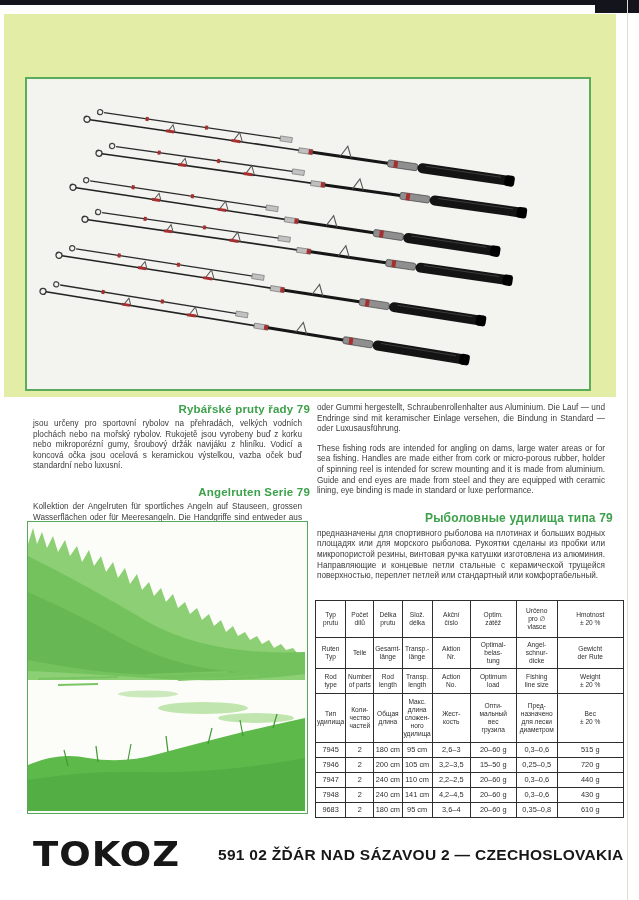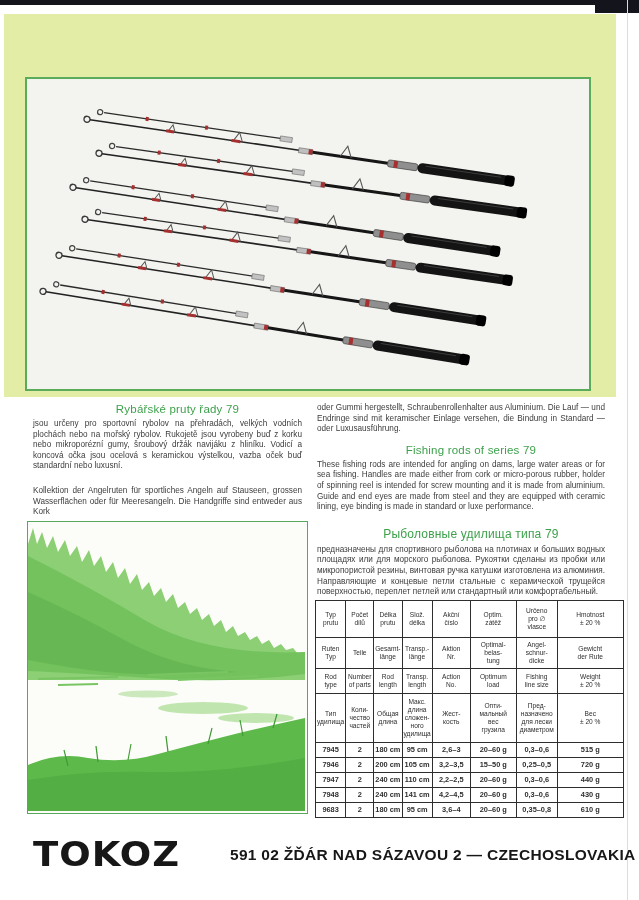--- a/index.html
+++ b/index.html
@@ -17,55 +17,55 @@
   .photo-frame{
     position:absolute;left:21px;top:63px;width:562px;height:310px;
     border:2px solid #5aab5a;background:#f3f3ef;
   }
   .photo-frame svg{display:block;}
 
   
   .col{position:absolute;text-align:justify;}
   .col-left{left:33px;top:403px;width:277px;}
   .col-right{left:317px;top:403px;width:296px;}
-  h3.sec{margin:0 0 4px 12px;font-size:11.5px;font-weight:normal;color:#3da14b;letter-spacing:.2px;text-align:center;}
+  h3.sec{margin:0 0 4px 12px;font-size:11.5px;font-weight:bold;color:#3da14b;letter-spacing:.2px;text-align:right;}
   h3.sec-ru{font-size:12px;}
   p.body{margin:0 8px 9px 0;font-size:8.2px;line-height:10.6px;color:#3c3c3c;}
   .gap{height:5px;}
 
   
   .landscape{
     position:absolute;left:27px;top:521px;width:279px;height:291px;
     border:1px solid #58a85c;background:#fcfdf8;
   }
   .landscape svg{display:block;}
 
   
   table.spec{
     position:absolute;left:315px;top:600px;border-collapse:collapse;
     font-size:6.6px;line-height:8px;color:#2e2e2e;table-layout:fixed;
   }
   table.spec th, table.spec td{
     border:1px solid #2e2e2e;text-align:center;vertical-align:middle;
     padding:1px 1px;white-space:pre-line;font-weight:normal;
   }
-  table.spec td.val{font-size:7.4px;height:12px;white-space:nowrap;font-weight:bold;}
+  table.spec td.val{font-size:7.4px;height:12px;white-space:nowrap;}
   tr.h-cs th{height:34px;}
   tr.h-de th{height:28px;}
   tr.h-en th{height:22px;}
   tr.h-ru th{height:46px;}
 
   
   .footer{position:absolute;left:33px;top:833px;width:585px;display:flex;align-items:center;}
   .logo{
     font-weight:900;font-size:37px;letter-spacing:1px;color:#171717;
     font-family:"DejaVu Sans", sans-serif;transform:scaleY(.92);transform-origin:left center;
   }
   .address{
-    margin-left:50px;font-weight:bold;font-size:15.5px;letter-spacing:.3px;color:#171717;
+    margin-left:38px;font-weight:bold;font-size:15.5px;letter-spacing:.3px;color:#171717;
     white-space:nowrap;
     text-align:right;
   }
 </style>
 </head>
 <body>
 
 <div class="scan-top"></div>
 <div class="scan-corner"></div>
 <div class="scan-right-line"></div>
@@ -121,26 +121,26 @@
           <use href="#rod"></use>
         </g>
     </svg>
   </div>
 </div>
 
 <div class="col col-left">
   <h3 class="sec">Rybářské pruty řady 79</h3>
   <p class="body">jsou určeny pro sportovní rybolov na přehradách, velkých vodních plochách nebo na mořský rybolov. Rukojetě jsou vyrobeny buď z korku nebo mikroporézní gumy, šroubový držák navijáku z hliníku. Vodicí a koncová očka jsou ocelová s keramickou výstelkou, vazba oček buď standardní nebo luxusní.</p>
   <div class="gap"></div>
+  <h3 class="sec">Angelruten Serie 79</h3>
   <p class="body">Kollektion der Angelruten für sportliches Angeln auf Stauseen, grossen Wasserflächen oder für Meeresangeln. Die Handgriffe sind entweder aus Kork</p>
 </div>
 
 <div class="col col-right">
   <p class="body">oder Gummi hergestellt, Schraubenrollenhalter aus Aluminium. Die Lauf — und Endringe sind mit keramischer Einlage versehen, die Bindung in Standard — oder Luxusausführung.</p>
-  <h3 class="sec">Fishing rods of series 79</h3>
   <p class="body">These fishing rods are intended for angling on dams, large water areas or for sea fishing. Handles are made either from cork or micro-porous rubber, holder of spinning reel is intended for screw mounting and it is made from aluminium. Guide and end eyes are made from steel and they are equipped with ceramic lining, eye binding is made in standard or luxe performance.</p>
   <div class="gap"></div>
   <h3 class="sec sec-ru">Рыболовные удилища типа 79</h3>
   <p class="body">предназначены для спортивного рыболова на плотинах и больших водных площадях или для морского рыболова. Рукоятки сделаны из пробки или микропористой резины, винтовая ручка катушки изготовлена из алюминия. Направляющие и концевые петли стальные с керамической трущейся поверхностью, переплет петлей или стандартный или комфортабельный.</p>
 </div>
 
 <div class="landscape">
   <svg width="277" height="289" viewBox="0 0 277 289">
     <rect width="277" height="289" fill="#fcfdf8"></rect>
 

